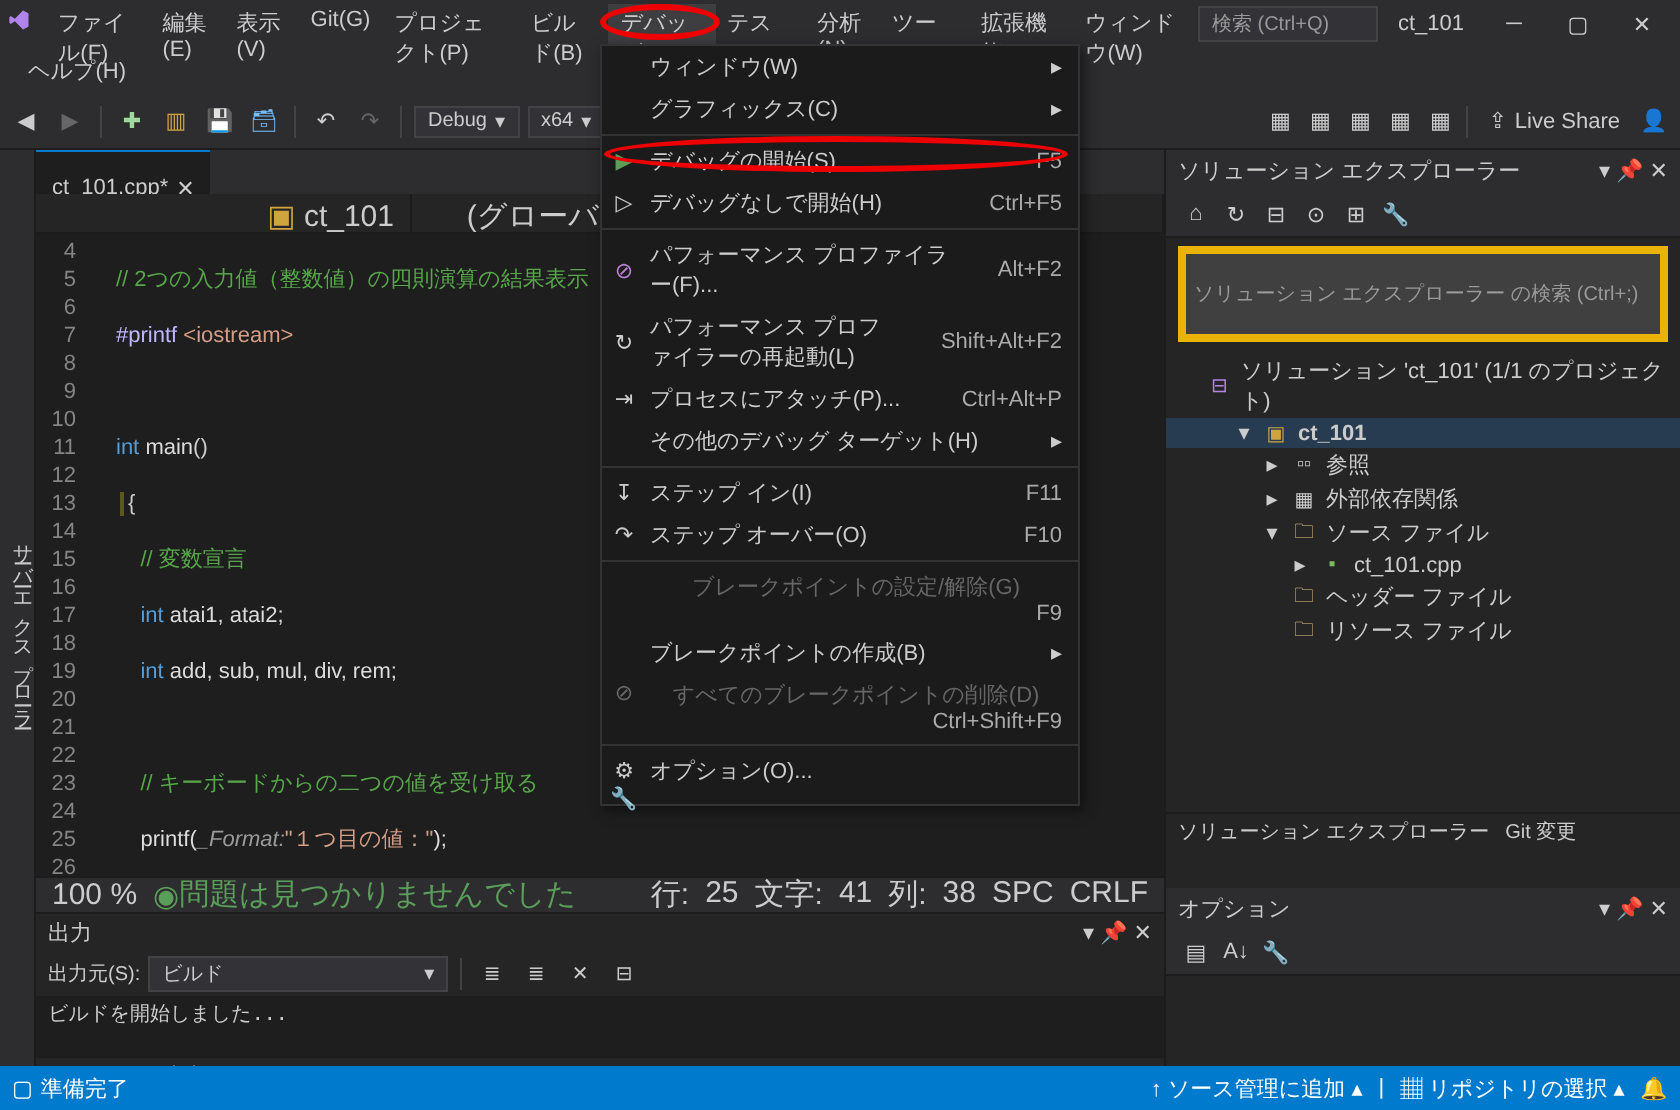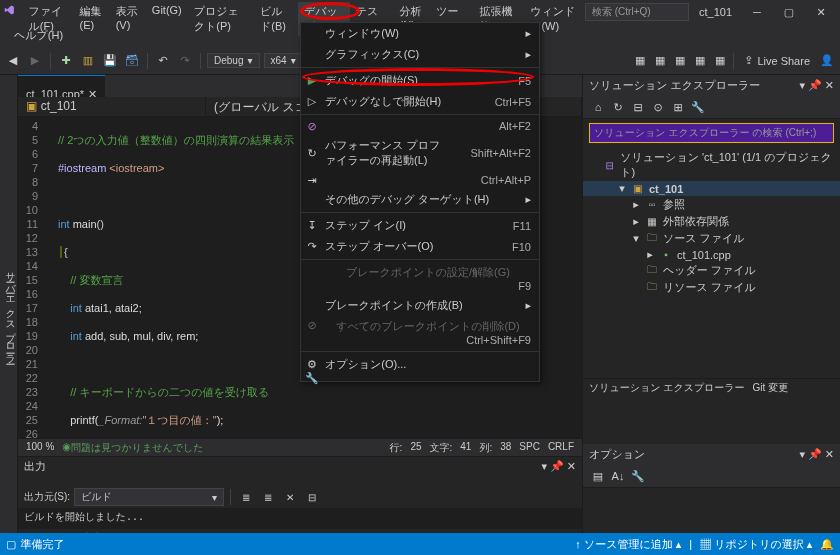--- a/index.html
+++ b/index.html
@@ -1,61 +1,61 @@
 <!DOCTYPE html>
 <html><head>
 <meta charset="utf-8">
 <style>
 * { margin: 0; padding: 0; box-sizing: border-box; font-family: 'Segoe UI', Meiryo, sans-serif; }
 body { background: #2d2d30; color: #ccc; font-size: 11px; overflow: hidden; width: 840px; height: 555px; position: relative; }
 .titlebar { background: #2d2d30; display: flex; align-items: flex-start; padding: 2px 4px; height: 24px; }
 .titlebar .logo { width: 16px; height: 16px; margin-right: 8px; }
 .titlebar .menu-item { padding: 2px 6px; color: #ccc; cursor: pointer; font-size: 11px; }
 .titlebar .right { margin-left: auto; display: flex; align-items: center; gap: 2px; }
-.titlebar .search { background: #333337; border: 1px solid #434346; padding: 1px 6px; font-size: 10px; color: #999; width: 104px; }
+.titlebar .search { background: #333337; border: 1px solid #434346; padding: 1px 6px; font-size: 10px; color: #999; width: 90px; }
 .titlebar .doc-name { padding: 0 8px; color: #ccc; }
 .titlebar .win-btn { width: 30px; height: 20px; display: flex; align-items: center; justify-content: center; color: #ccc; }
 .second-row { display: flex; padding: 2px 8px; }
 .second-row .help { color: #ccc; font-size: 11px; padding: 2px 6px; }
 .toolbar { background: #2d2d30; display: flex; align-items: center; padding: 2px 4px; gap: 4px; height: 28px; border-bottom: 1px solid #1c1c1c; }
 .tb-btn { width: 18px; height: 18px; display: flex; align-items: center; justify-content: center; color: #ccc; }
 .tb-sep { width: 1px; height: 16px; background: #434346; margin: 0 2px; }
 .tb-combo { background: #333337; border: 1px solid #434346; padding: 1px 6px; color: #ccc; font-size: 10px; display: flex; align-items: center; gap: 4px; }
 .tb-right { margin-left: auto; display: flex; align-items: center; gap: 2px; }
 .main { display: flex; height: calc(100% - 82px); }
 .left-rail { width: 18px; background: #2d2d30; writing-mode: vertical-rl; text-align: center; font-size: 10px; color: #ccc; padding: 4px 0; border-right: 1px solid #1c1c1c;}
 .editor-area { flex: 1; display: flex; flex-direction: column; background: #1e1e1e; min-width: 0; }
 .tabs { display: flex; background: #2d2d30; height: 22px; }
 .tab { background: #1e1e1e; border-top: 1px solid #007acc; padding: 18px 8px; font-size: 11px; color: #ccc; display: flex; align-items: center; gap: 4px; }
 .scope-bar { display: flex; background: #252526; border-bottom: 1px solid #1c1c1c; height: 20px; }
-.scope-item { flex: 1; padding: 2px 8px; font-size: 12px; color: #ccc; border-right: 1px solid #1c1c1c; white-space: nowrap; overflow: hidden; }
+.scope-item { flex: 1; padding: 2px 8px; font-size: 15px; color: #ccc; border-right: 1px solid #1c1c1c; white-space: nowrap; overflow: hidden; text-align: right; }
 .code-area { flex: 1; display: flex; background: #1e1e1e; overflow: hidden; font-family: Consolas, monospace; font-size: 11px; position: relative; }
 .gutter { width: 24px; text-align: right; color: #858585; padding: 2px 4px 2px 0; line-height: 14px; background: #1e1e1e; }
 .code-lines { flex: 1; padding: 2px 0; line-height: 14px; white-space: pre; }
 .code-lines .ln { padding-left: 16px; }
 .c-str { color: #d69d85; }
 .c-cmt { color: #57a64a; }
 .c-type { color: #569cd6; }
 .c-id { color: #dcdcdc; }
 .c-mac { color: #beb7ff; }
 .c-fmt { color: #9b9b9b; font-style: italic; }
 .ind { border-left: 2px solid #5a5a1a; padding-left: 2px; margin-left: 2px;}
-.editor-status { background: #2d2d30; padding: 2px 8px; font-size: 10px; color: #ccc; display: flex; border-top: 1px solid #1c1c1c; height: 18px; }
+.editor-status { background: #2d2d30; padding: 2px 8px; font-size: 15px; color: #ccc; display: flex; border-top: 1px solid #1c1c1c; height: 18px; align-items:center;}
 .editor-status .right { margin-left: auto; display: flex; gap: 8px; }
 .output-header { display: flex; align-items: center; padding: 2px 6px; font-size: 11px; }
 .output-header .title { flex: 0 0 auto; }
 .output-header .spacer { flex: 1; }
-.output-controls { display: flex; align-items: center; padding: 2px 6px; gap: 4px; font-size: 10px; margin-top: 10px; }
+.output-controls { display: flex; align-items: center; padding: 2px 6px; gap: 4px; font-size: 10px; }
 .output-body { flex: 1; background: #1e1e1e; padding: 2px 6px; font-family: Consolas, monospace; font-size: 10px; color: #ccc; }
 .output-tabs { display: flex; gap: 8px; padding: 2px 6px; font-size: 10px;}
 .right-panel { width: 258px; background: #252526; border-left: 1px solid #1c1c1c; display: flex; flex-direction: column; }
 .panel-header { padding: 3px 6px; font-size: 11px; background: #2d2d30; display: flex; align-items: center; }
 .panel-header .spacer { flex: 1; }
 .panel-toolbar { padding: 2px 6px; display: flex; gap: 2px; background: #2d2d30; border-bottom: 1px solid #1c1c1c;}
-.panel-search { margin: 4px 6px; border: 1px solid #eab308; padding: 2px 4px; font-size: 10px; color: #999; background: #4c1d95;}
+.panel-search { margin: 4px 6px; border: 4px solid #eab308; padding: 13px 4px; font-size: 10px; color: #999; background: #404040;}
 .tree { padding: 2px 0; font-size: 11px; }
 .tree-item { padding: 1px 4px 1px 16px; display: flex; align-items: center; gap: 4px; }
 .tree-item .arrow { width: 10px; text-align: center; }
 .tree-item.l1 { padding-left: 20px; }
 .tree-item.l2 { padding-left: 34px; }
 .tree-item.l3 { padding-left: 48px; }
 .tree-item.l4 { padding-left: 62px; }
 .tree-item.sel { background: #3399ff33; }
 .ico { width: 14px; height: 12px; display: inline-flex; align-items: center; justify-content: center; font-size: 10px; }
 .ico-sln { color: #b084eb; }
@@ -180,21 +180,21 @@
           <div>20</div>
           <div>21</div>
           <div>22</div>
           <div>23</div>
           <div>24</div>
           <div>25</div>
           <div>26</div>
       </div>
       <div class="code-lines">
 <div class="ln"><span class="c-cmt">// 2つの入力値（整数値）の四則演算の結果表示</span></div>
-<div class="ln"><span class="c-mac">#iostream</span> <span class="c-str">&lt;iostream&gt;</span></div>
+<div class="ln"><span class="c-mac">#printf</span> <span class="c-str">&lt;iostream&gt;</span></div>
 <div class="ln">&nbsp;</div>
 <div class="ln"><span class="c-type">int</span> <span class="c-id">main</span>()</div>
 <div class="ln"><span class="ind">{</span></div>
 <div class="ln">    <span class="c-cmt">// 変数宣言</span></div>
 <div class="ln">    <span class="c-type">int</span> <span class="c-id">atai1, atai2;</span></div>
 <div class="ln">    <span class="c-type">int</span> <span class="c-id">add, sub, mul, div, rem;</span></div>
 <div class="ln">&nbsp;</div>
 <div class="ln">    <span class="c-cmt">// キーボードからの二つの値を受け取る</span></div>
 <div class="ln">    <span class="c-id">printf(</span><span class="c-fmt">_Format:</span><span class="c-str">"１つ目の値："</span><span class="c-id">);</span></div>
 
@@ -366,29 +366,31 @@
       <span class="shortcut">F5</span>
     </div>
   <div class="mi">
       <span class="icon-slot">▷</span>
       <span>デバッグなしで開始(H)</span>
       <span class="shortcut">Ctrl+F5</span>
     </div>
   <hr>
   <div class="mi">
       <span class="icon-slot" style="color:#b97fd1">⊘</span>
+      <span>パフォーマンス プロファイラー(F)...</span>
       <span class="shortcut">Alt+F2</span>
     </div>
   <div class="mi">
       <span class="icon-slot">↻</span>
       <span>パフォーマンス プロファイラーの再起動(L)</span>
       <span class="shortcut">Shift+Alt+F2</span>
     </div>
   <div class="mi">
       <span class="icon-slot">⇥</span>
+      <span>プロセスにアタッチ(P)...</span>
       <span class="shortcut">Ctrl+Alt+P</span>
     </div>
   <div class="mi">
       <span>その他のデバッグ ターゲット(H)</span>
       <span class="arrow-r">▸</span>
     </div>
   <hr>
   <div class="mi">
       <span class="icon-slot">↧</span>
       <span>ステップ イン(I)</span>

